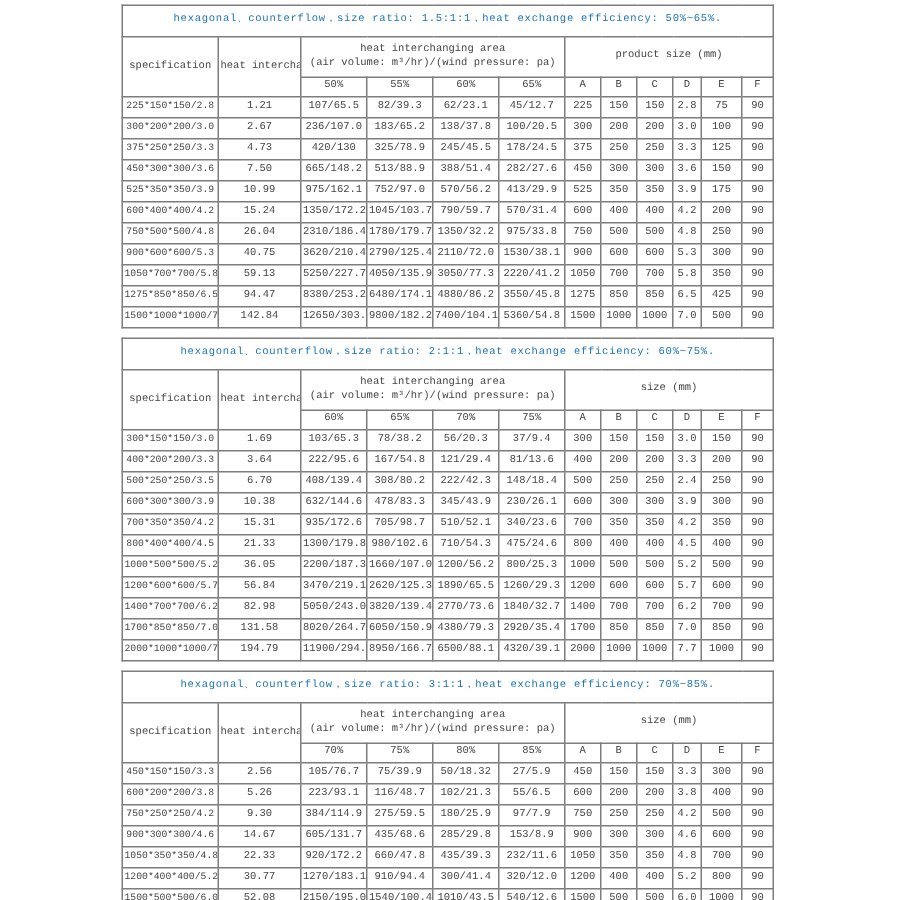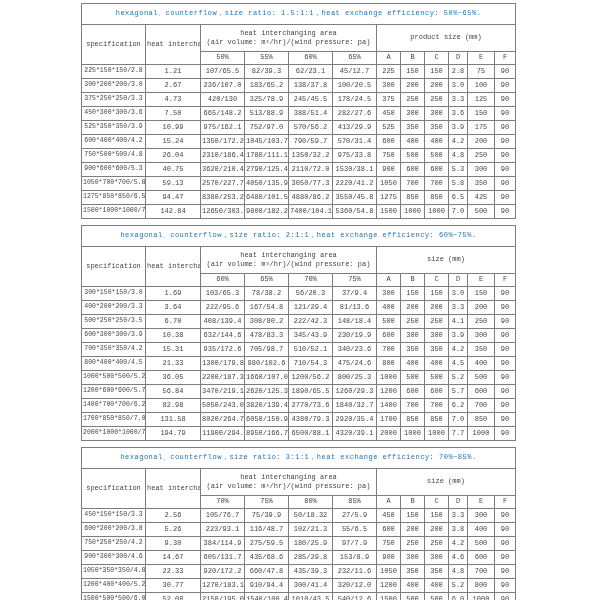--- a/index.html
+++ b/index.html
@@ -162,21 +162,21 @@
             <td>400</td>
             <td>400</td>
             <td>4.2</td>
             <td>200</td>
             <td>90</td>
           </tr>
           <tr>
             <td class="spec-col">750*500*500/4.8</td>
             <td>26.04</td>
             <td>2310/186.4</td>
-            <td>1780/111.1</td>
+            <td>1780/179.7</td>
             <td>1350/32.2</td>
             <td>975/33.8</td>
             <td>750</td>
             <td>500</td>
             <td>500</td>
             <td>4.8</td>
             <td>250</td>
             <td>90</td>
           </tr>
           <tr>
@@ -189,36 +189,36 @@
             <td>900</td>
             <td>600</td>
             <td>600</td>
             <td>5.3</td>
             <td>300</td>
             <td>90</td>
           </tr>
           <tr>
             <td class="spec-col">1050*700*700/5.8</td>
             <td>59.13</td>
-            <td>2570/227.7</td>
+            <td>5250/227.7</td>
             <td>4050/135.9</td>
             <td>3050/77.3</td>
             <td>2220/41.2</td>
             <td>1050</td>
             <td>700</td>
             <td>700</td>
             <td>5.8</td>
             <td>350</td>
             <td>90</td>
           </tr>
           <tr>
             <td class="spec-col">1275*850*850/6.5</td>
             <td>94.47</td>
             <td>8380/253.2</td>
-            <td>6480/101.5</td>
+            <td>6480/174.1</td>
             <td>4880/86.2</td>
             <td>3550/45.8</td>
             <td>1275</td>
             <td>850</td>
             <td>850</td>
             <td>6.5</td>
             <td>425</td>
             <td>90</td>
           </tr>
           <tr>
@@ -311,31 +311,31 @@
           <tr>
             <td class="spec-col">500*250*250/3.5</td>
             <td>6.70</td>
             <td>408/139.4</td>
             <td>308/80.2</td>
             <td>222/42.3</td>
             <td>148/18.4</td>
             <td>500</td>
             <td>250</td>
             <td>250</td>
-            <td>4.1</td>
+            <td>2.4</td>
             <td>250</td>
             <td>90</td>
           </tr>
           <tr>
             <td class="spec-col">600*300*300/3.9</td>
             <td>10.38</td>
             <td>632/144.6</td>
             <td>478/83.3</td>
             <td>345/43.9</td>
-            <td>230/19.9</td>
+            <td>230/26.1</td>
             <td>600</td>
             <td>300</td>
             <td>300</td>
             <td>3.9</td>
             <td>300</td>
             <td>90</td>
           </tr>
           <tr>
             <td class="spec-col">700*350*350/4.2</td>
             <td>15.31</td>

